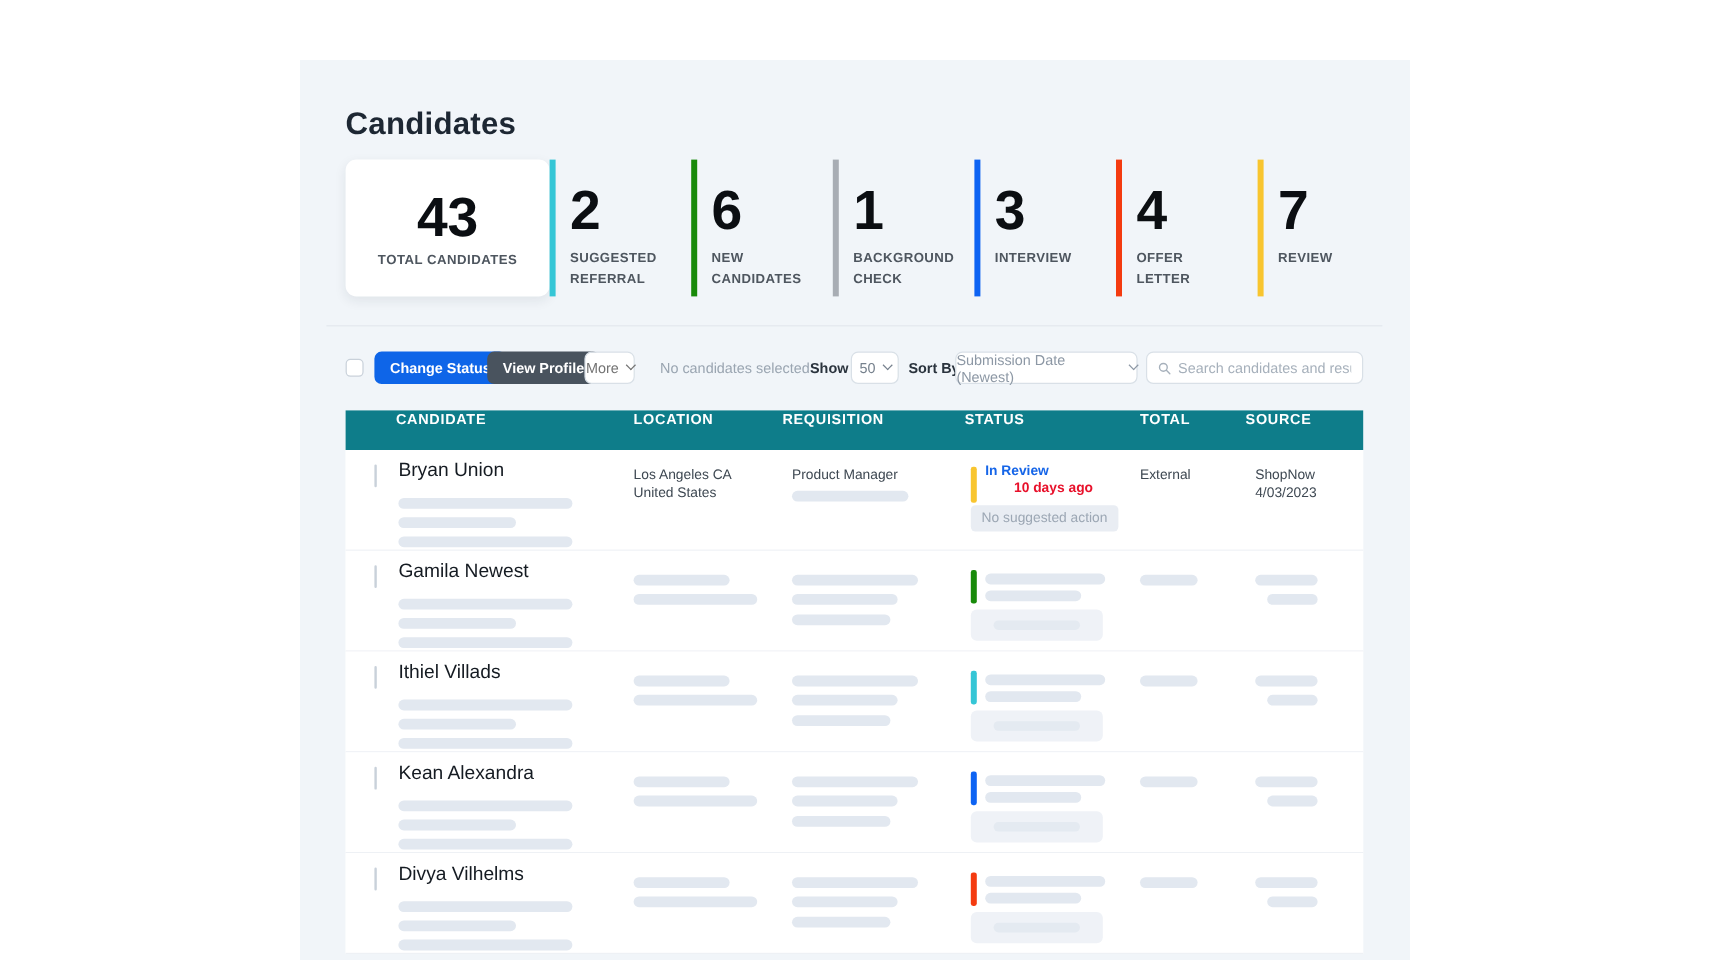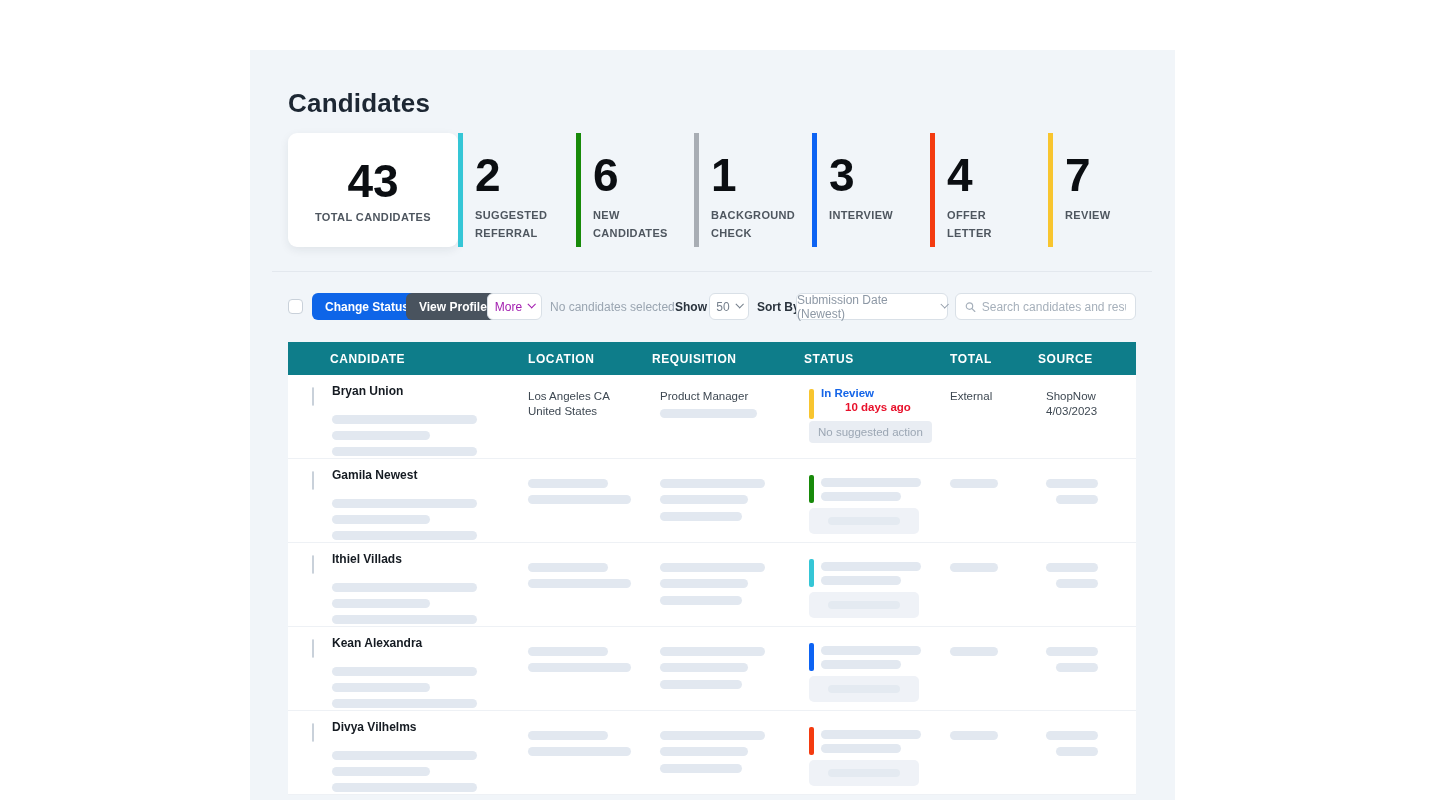--- a/index.html
+++ b/index.html
@@ -25,47 +25,47 @@
 
   
   .toolbar { position:absolute; left:38px; top:243px; width:848px; height:27px; }
   .toolbar > * { position:absolute; top:0; height:27px; display:flex; align-items:center; }
   .cb { width:15px; height:15px; border:1.5px solid #C9D1DA; border-radius:4px; background:#fff; }
   .toolbar .cb-wrap { top:6px; left:0; height:15px; }
   .btn { border-radius:6px; font-size:12px; font-weight:700; padding:0 13px; cursor:pointer; }
   .btn-primary { left:24px; background:#0E65E8; color:#fff; }
   .btn-dark { left:118px; background:#49535E; color:#fff; }
   .dd { background:#fff; border:1px solid #D9E0E7; border-radius:6px; font-size:12px; justify-content:center; gap:6px; }
-  .dd-more { left:199px; width:55px; color:#a21caf; }
+  .dd-more { left:199px; width:42px; color:#737373; }
   .muted-text { left:262px; font-size:12px; color:#9AA5B1; }
   .lbl-strong { font-size:12px; font-weight:700; color:#2A333D; }
   .show-lbl { left:387px; }
   .dd-show { left:421px; width:40px; color:#76818D; }
   .sort-lbl { left:469px; }
   .dd-sort { left:508px; width:152px; color:#8D98A5; }
   .chev { width:6px; height:6px; border-right:1.5px solid currentColor; border-bottom:1.5px solid currentColor;
           transform:rotate(45deg) translateY(-1px); display:inline-block; margin-top:-3px; }
   .search { left:667px; width:181px; background:#fff; border:1px solid #D9E0E7; border-radius:6px; padding:0 9px; gap:6px; }
   .search input { border:none; outline:none; width:100%; font-size:12px; color:#3E4852; font-family:"Liberation Sans",sans-serif; background:transparent; }
   .search input::placeholder { color:#A6B0BB; }
 
   
   .table { position:absolute; left:38px; top:292px; width:848px; background:#fff; }
-  .thead { display:flex; height:33px; align-items:center; color:#fff; font-size:12px; font-weight:700; letter-spacing:.6px; }
+  .thead { display:flex; height:33px; color:#fff; font-size:12px; font-weight:700; letter-spacing:.6px; }
   .th { flex:none; }
   .th-candidate { width:240px; padding-left:42px; }
   .th-location { width:124px; }
   .th-requisition { width:148px; }
   .th-status { width:140px; padding-left:4px; }
   .th-type { width:96px; padding-left:10px; }
   .th-source { width:92px; padding-left:2px; }
 
   .row { position:relative; height:84px; border-bottom:1px solid #EEF1F5; background:#fff; }
   .row .cb-wrap { position:absolute; left:24px; top:13px; }
-  .name { position:absolute; left:44px; top:9px; font-size:12px; font-weight:700; color:#151B22; }
+  .name { position:absolute; left:44px; top:9px; font-size:16px; font-weight:400; color:#151B22; }
   .skel { position:absolute; height:9px; border-radius:5px; background:#E2E8F0; }
   .cell-text { position:absolute; font-size:11.5px; color:#3E4852; line-height:15px; }
   .status-bar { position:absolute; left:521px; width:5px; border-radius:2px; }
   .badge-skel { position:absolute; left:521px; top:49px; width:110px; height:26px; background:#EFF2F7; border-radius:5px;
                 display:flex; align-items:center; justify-content:center; }
   .badge-skel .inner { width:72px; height:8px; border-radius:4px; background:#E4EAF1; }
   .badge-text { position:absolute; left:521px; top:46px; background:#E9EDF3; color:#9CA7B4; font-size:11.5px;
                 padding:5px 9px; border-radius:4px; }
   .st-blue { color:#1565E8; font-weight:700; font-size:11.5px; }
   .st-red { color:#E8112B; font-weight:700; font-size:11.5px; }

